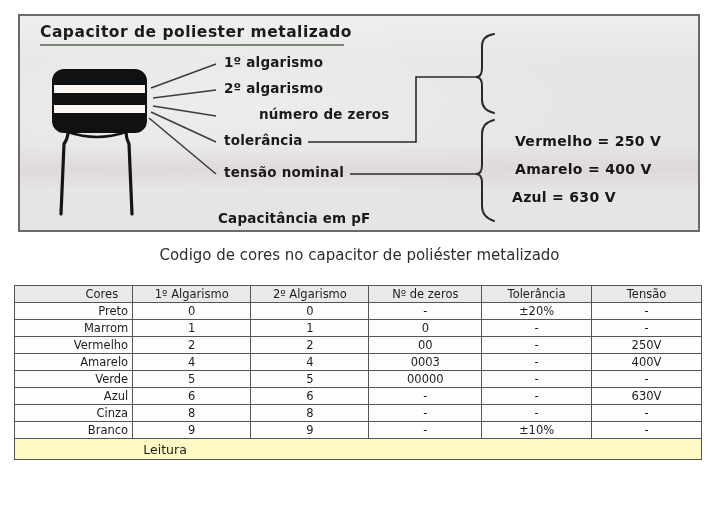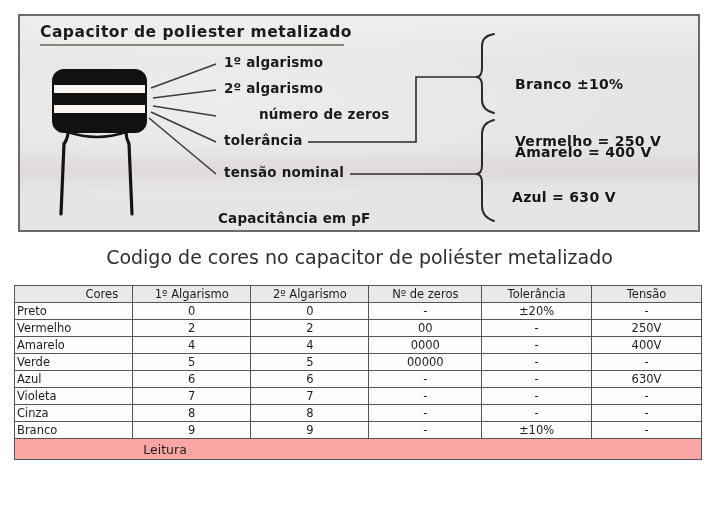--- a/index.html
+++ b/index.html
@@ -95,31 +95,31 @@
     position: absolute;
     font-size: 14px;
     font-weight: bold;
     color: #161616;
     white-space: nowrap;
     letter-spacing: 0.3px;
   }
   #lbl-preto   { left: 495px; top: 32px; }
   #lbl-branco  { left: 495px; top: 60px; }
   #lbl-vermelho{ left: 495px; top: 117px; }
-  #lbl-amarelo { left: 495px; top: 128px; }
+  #lbl-amarelo { left: 495px; top: 145px; }
   #lbl-azul    { left: 492px; top: 173px; }
 
   
   #caption {
     position: absolute;
     left: 0;
     top: 246px;
     width: 719px;
     text-align: center;
-    font-size: 19px;
+    font-size: 15px;
     color: #2d2d2d;
     font-family: "DejaVu Sans", "Liberation Sans", sans-serif;
   }
 
   
   #color-table {
     position: absolute;
     left: 14px;
     top: 285px;
     width: 688px;
@@ -143,25 +143,25 @@
   }
   #color-table thead th.th-cores {
     text-align: right;
     padding-right: 14px;
   }
   #color-table tbody td {
     background: #fdfdfd;
     text-align: center;
   }
   #color-table tbody td.cell-color {
-    text-align: left;
-    padding-left: 2px;
+    text-align: right;
+    padding-left: 15px;
   }
   #color-table tfoot td {
-    background: #fca5a5;
+    background: #fef9c3;
     text-align: center;
     height: 20px;
     line-height: 19px;
     font-size: 12.5px;
     padding-left: 0;
   }
   #color-table tfoot td .leitura-inner {
     display: block;
     width: 44%;
     text-align: center;
@@ -214,21 +214,20 @@
     </g>
   </svg>
 
   <div class="lbl lbl-left" id="lbl-alg1">1º algarismo</div>
   <div class="lbl lbl-left" id="lbl-alg2">2º algarismo</div>
   <div class="lbl lbl-left" id="lbl-zeros">número de zeros</div>
   <div class="lbl lbl-left" id="lbl-tol">tolerância</div>
   <div class="lbl" id="lbl-capacitancia">Capacitância em pF</div>
   <div class="lbl lbl-left" id="lbl-tensao">tensão nominal</div>
 
-  <div class="lbl-right" id="lbl-branco">Branco ±10%</div>
   <div class="lbl-right" id="lbl-vermelho">Vermelho = 250 V</div>
   <div class="lbl-right" id="lbl-amarelo">Amarelo = 400 V</div>
   <div class="lbl-right" id="lbl-azul">Azul = 630 V</div>
 </div>
 
 <div id="caption">Codigo de cores no capacitor de poliéster metalizado</div>
 
 <table id="color-table">
   <colgroup>
     <col style="width:17.2%">
@@ -251,58 +250,58 @@
   <tbody id="table-body">
       <tr>
         <td class="cell-color">Preto</td>
         <td>0</td>
         <td>0</td>
         <td>-</td>
         <td>±20%</td>
         <td>-</td>
       </tr>
       <tr>
+        <td class="cell-color">Marrom</td>
+        <td>1</td>
+        <td>1</td>
+        <td>0</td>
+        <td>-</td>
+        <td>-</td>
+      </tr>
+      <tr>
         <td class="cell-color">Vermelho</td>
         <td>2</td>
         <td>2</td>
         <td>00</td>
         <td>-</td>
         <td>250V</td>
       </tr>
       <tr>
         <td class="cell-color">Amarelo</td>
         <td>4</td>
         <td>4</td>
-        <td>0000</td>
+        <td>0003</td>
         <td>-</td>
         <td>400V</td>
       </tr>
       <tr>
         <td class="cell-color">Verde</td>
         <td>5</td>
         <td>5</td>
         <td>00000</td>
         <td>-</td>
         <td>-</td>
       </tr>
       <tr>
         <td class="cell-color">Azul</td>
         <td>6</td>
         <td>6</td>
         <td>-</td>
         <td>-</td>
         <td>630V</td>
-      </tr>
-      <tr>
-        <td class="cell-color">Violeta</td>
-        <td>7</td>
-        <td>7</td>
-        <td>-</td>
-        <td>-</td>
-        <td>-</td>
       </tr>
       <tr>
         <td class="cell-color">Cinza</td>
         <td>8</td>
         <td>8</td>
         <td>-</td>
         <td>-</td>
         <td>-</td>
       </tr>
       <tr>

